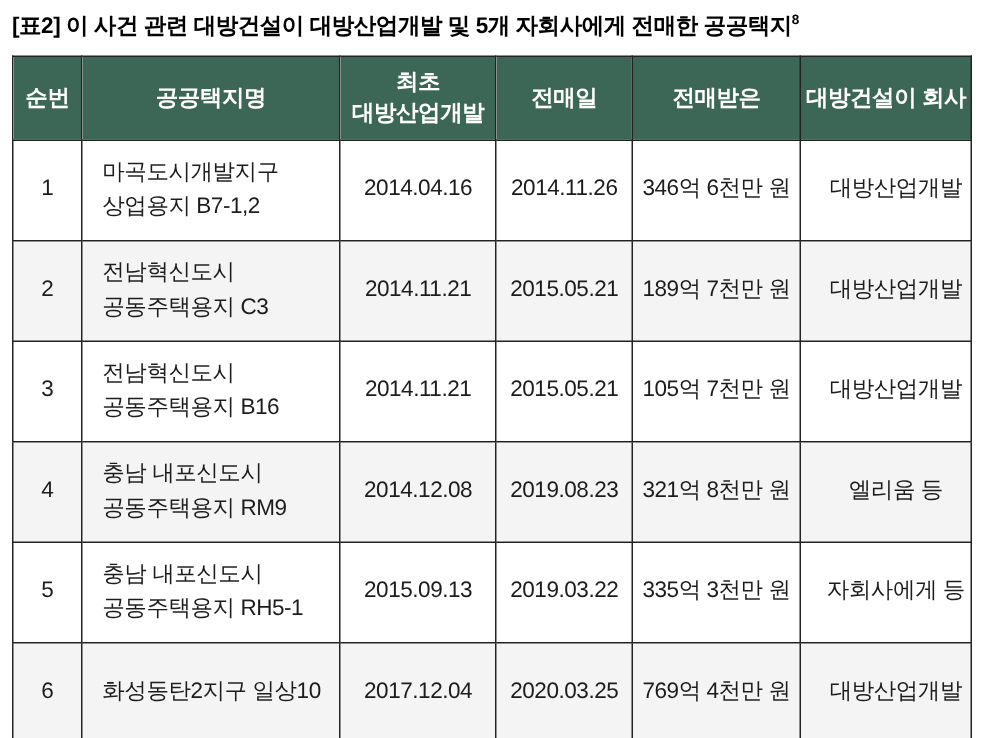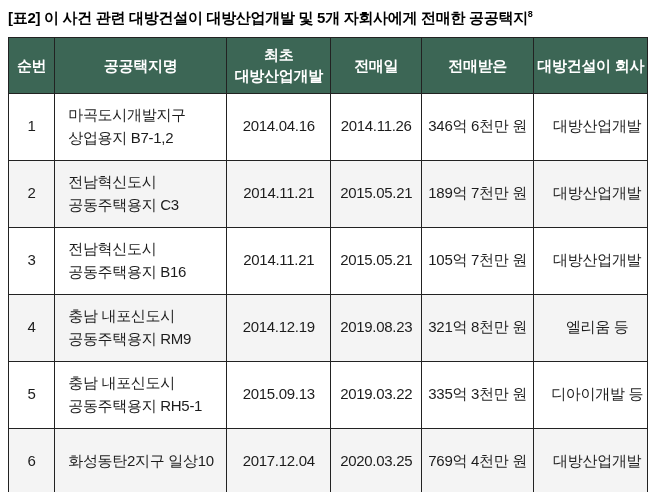--- a/index.html
+++ b/index.html
@@ -97,33 +97,33 @@
 공동주택용지 B16</td>
         <td class="c2">2014.11.21</td>
         <td class="c3">2015.05.21</td>
         <td class="c4">105억 7천만 원</td>
         <td class="c5">대방산업개발</td>
       </tr>
       <tr>
         <td class="c0">4</td>
         <td class="c1">충남 내포신도시
 공동주택용지 RM9</td>
-        <td class="c2">2014.12.19</td>
+        <td class="c2">2014.12.08</td>
         <td class="c3">2019.08.23</td>
         <td class="c4">321억 8천만 원</td>
         <td class="c5">엘리움 등</td>
       </tr>
       <tr>
         <td class="c0">5</td>
         <td class="c1">충남 내포신도시
 공동주택용지 RH5-1</td>
         <td class="c2">2015.09.13</td>
         <td class="c3">2019.03.22</td>
         <td class="c4">335억 3천만 원</td>
-        <td class="c5">디아이개발 등</td>
+        <td class="c5">자회사에게 등</td>
       </tr>
       <tr>
         <td class="c0">6</td>
         <td class="c1">화성동탄2지구 일상10</td>
         <td class="c2">2017.12.04</td>
         <td class="c3">2020.03.25</td>
         <td class="c4">769억 4천만 원</td>
         <td class="c5">대방산업개발</td>
       </tr>
     </tbody>

